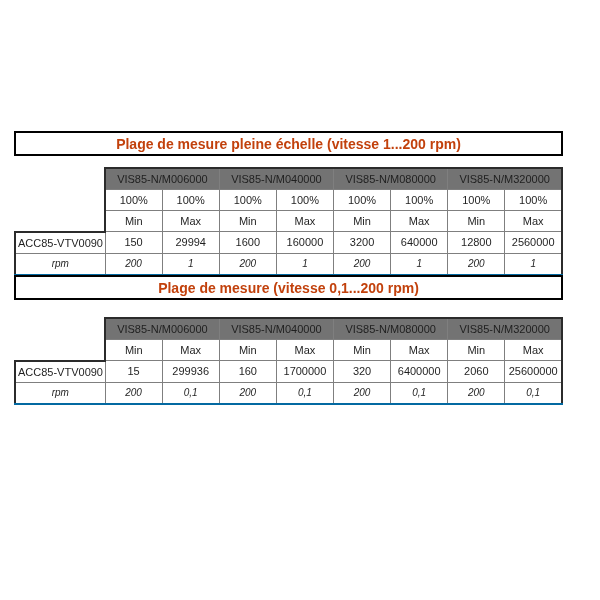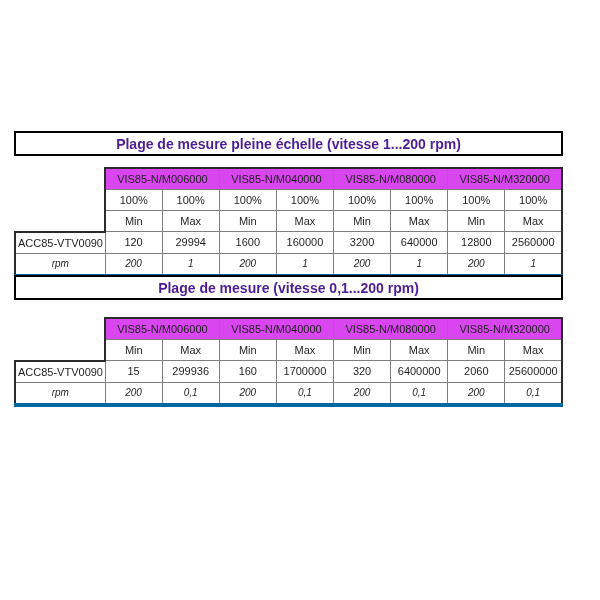--- a/index.html
+++ b/index.html
@@ -3,39 +3,39 @@
 <meta charset="utf-8">
 <style>
   html,body{margin:0;padding:0;background:#fff;}
   #page{
     position:relative;width:600px;height:600px;background:#ffffff;
     font-family:"Liberation Sans", sans-serif;color:#1f1f1f;overflow:hidden;
   }
   .title-bar{
     position:absolute;left:14px;width:549px;height:25px;box-sizing:border-box;
     border:2px solid #000;display:flex;align-items:center;justify-content:center;
-    font-size:14px;font-weight:bold;color:#4c1d95;background:#fff;
+    font-size:14px;font-weight:bold;color:#c2410c;background:#fff;
   }
   #title-1{top:131px;}
   #title-2{top:275px;}
   table.meas{
     position:absolute;left:14px;width:549px;border-collapse:collapse;table-layout:fixed;
     font-size:11px;
   }
   #table-1{top:167px;}
   #table-2{top:317px;}
   col.c-label{width:90px;}
   td{
     border:1px solid #7f7f7f;height:20px;padding:0 2px;text-align:center;
     vertical-align:middle;background:#fff;overflow:hidden;white-space:nowrap;
   }
   td.ghost{border:none;background:transparent;}
-  td.model{background:#d946ef;}
+  td.model{background:#737373;}
   .ot{border-top:2px solid #2b2b2b;}
-  .ob{border-bottom:4px solid #0369a1;}
+  .ob{border-bottom:2px solid #0369a1;}
   .ol{border-left:2px solid #2b2b2b;}
   .or{border-right:2px solid #2b2b2b;}
   tr.rpm-row td{font-style:italic;font-size:10px;}
 </style>
 </head>
 <body>
 
 <div id="page">
 
   <div class="title-bar" id="title-1">Plage de mesure pleine échelle (vitesse 1...200 rpm)</div>
@@ -77,21 +77,21 @@
       <td>Max</td>
       <td>Min</td>
       <td>Max</td>
       <td>Min</td>
       <td>Max</td>
       <td>Min</td>
       <td class="or">Max</td>
     </tr>
     <tr>
       <td class="ol ot">ACC85-VTV0090</td>
-      <td>120</td>
+      <td>150</td>
       <td>29994</td>
       <td>1600</td>
       <td>160000</td>
       <td>3200</td>
       <td>640000</td>
       <td>12800</td>
       <td class="or">2560000</td>
     </tr>
     <tr class="rpm-row">
       <td class="ol ob">rpm</td>

